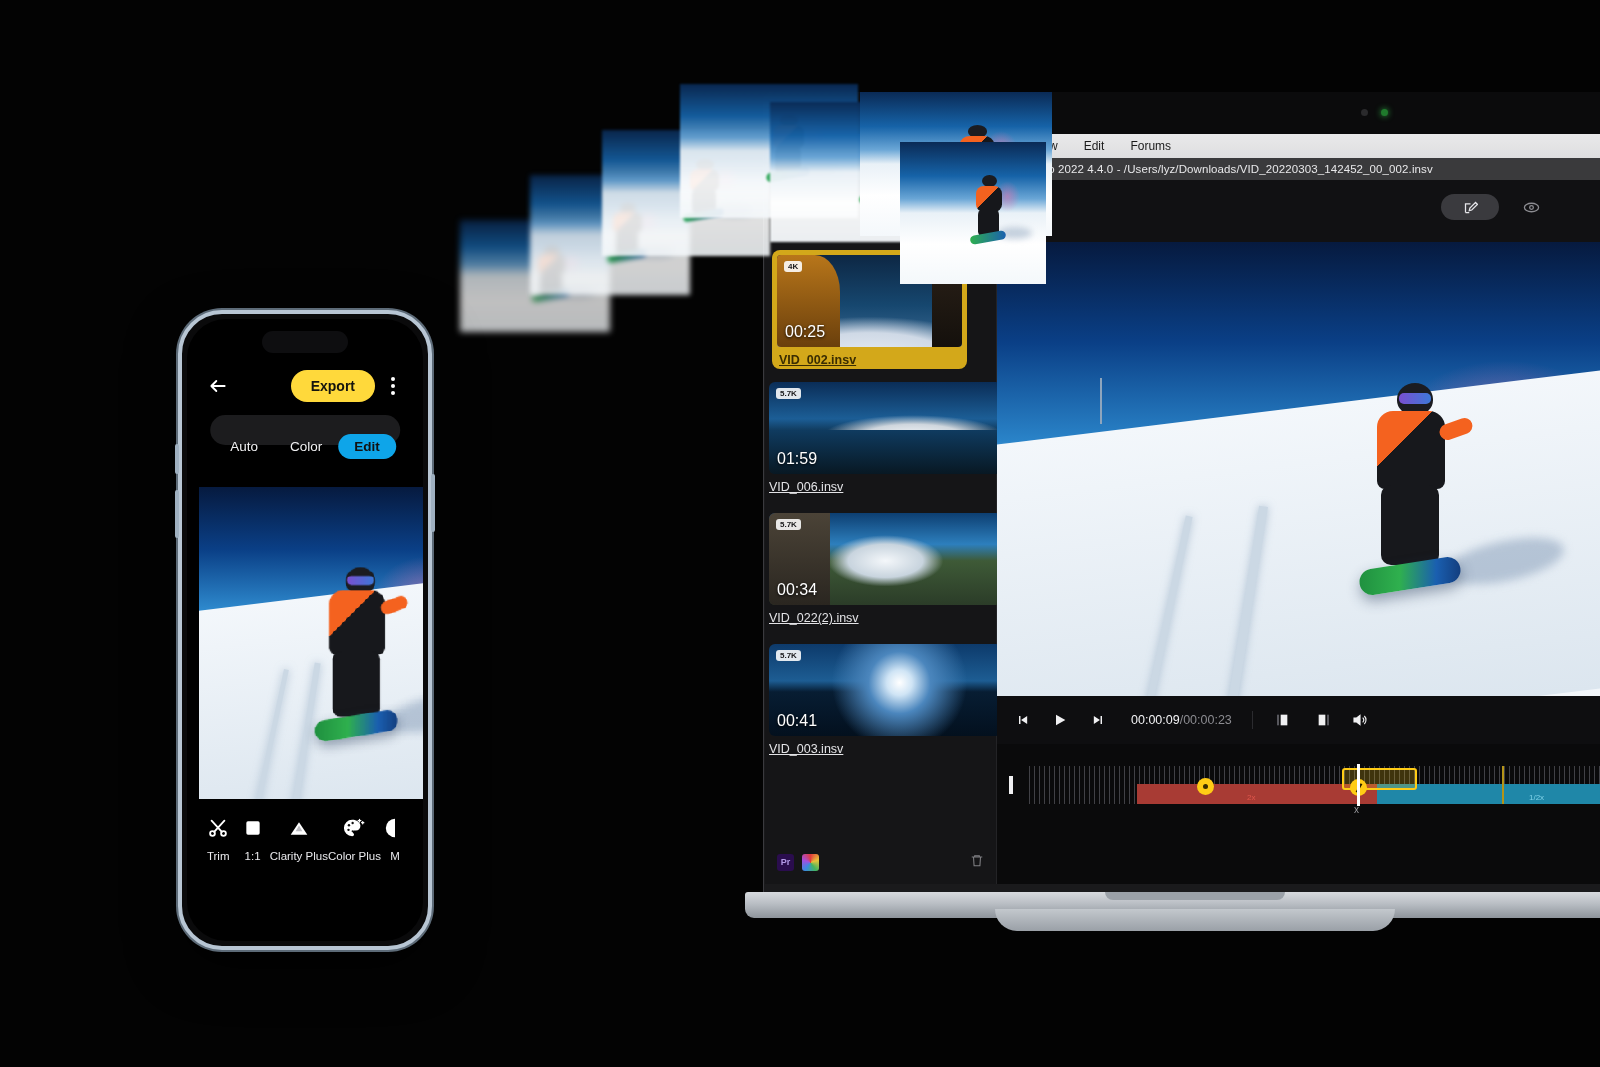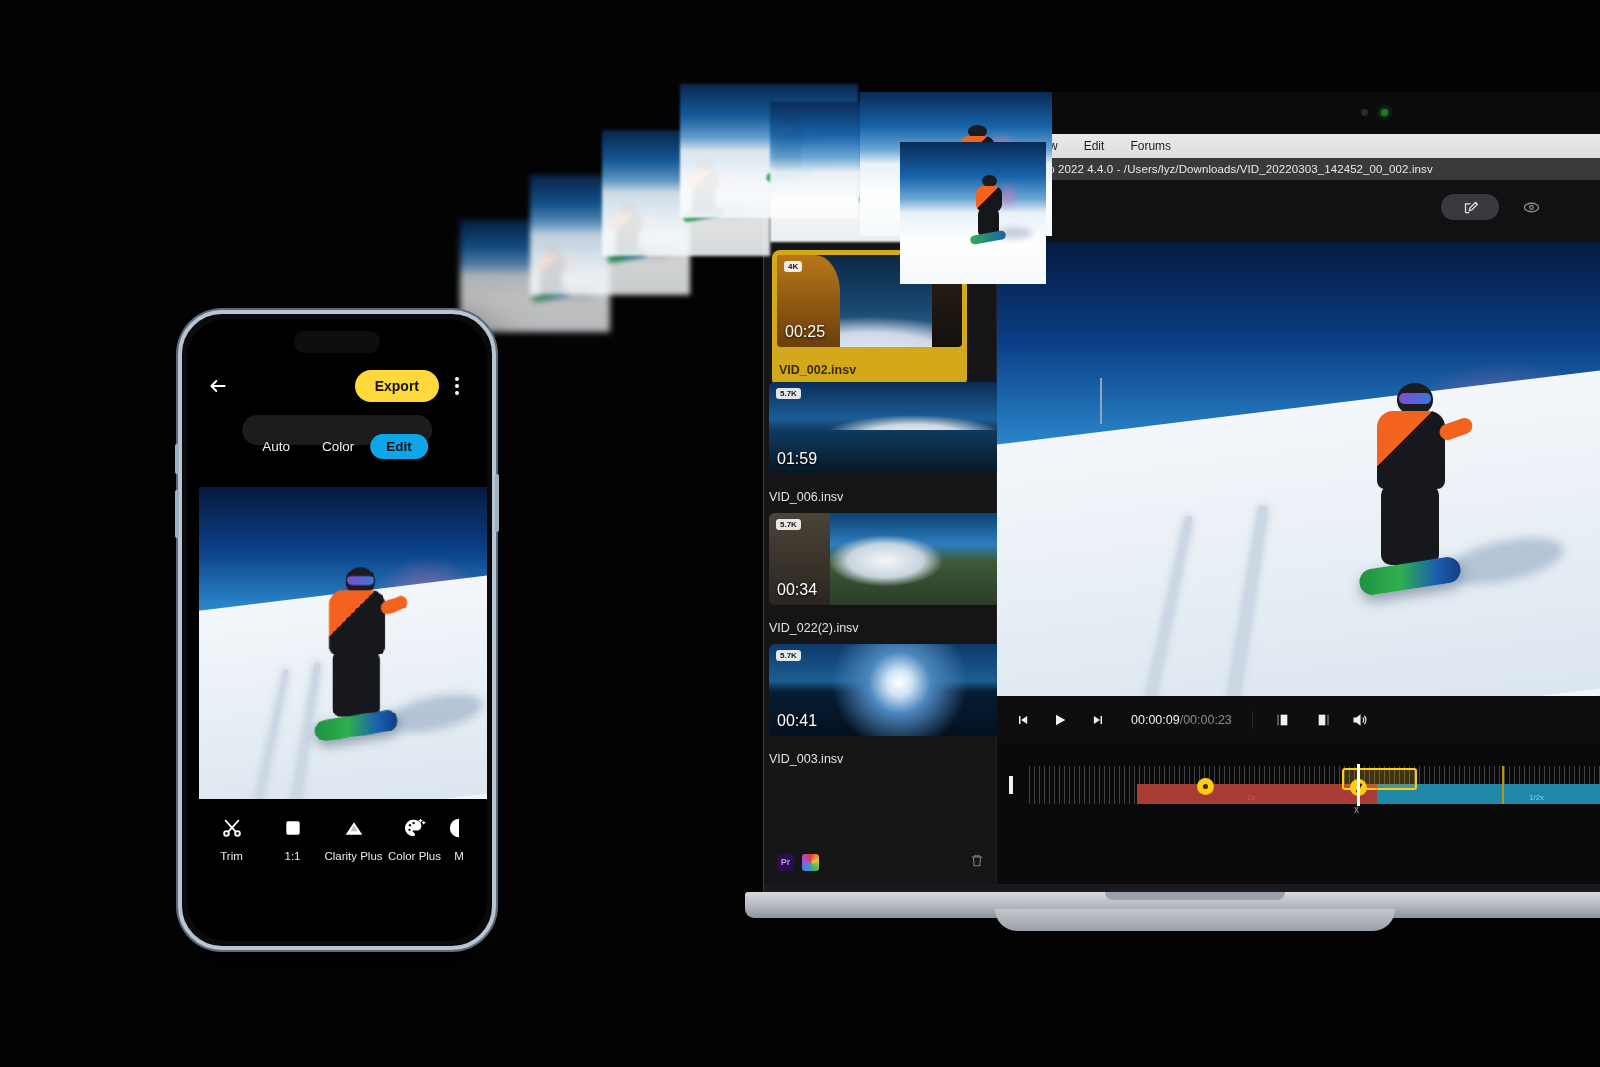--- a/index.html
+++ b/index.html
@@ -69,21 +69,21 @@
   }
   .clip { position: absolute; left: 4px; width: 233px; }
   .clip-inner { border-radius: 6px; overflow: hidden; position: relative; width: 100%; height: 92px; }
   .clip.sel { background: #d3a81a; border-radius: 8px; padding: 5px 5px 0 5px; left: 7px; width: 195px; }
   .clip.sel .clip-inner { border-radius: 4px; }
   .badge {
     position: absolute; left: 7px; top: 6px; padding: 1px 4px; border-radius: 3px;
     background: rgba(255,255,255,.88); color: #18181a; font-size: 8px; font-weight: bold;
   }
   .dur { position: absolute; left: 8px; bottom: 6px; color: #fff; font-size: 16px; text-shadow: 0 1px 3px #000; }
-  .clip-name { margin-top: 16px; font-size: 12.5px; color: #e3e3e6; padding-bottom: 10px; }
+  .clip-name { margin-top: 6px; font-size: 12.5px; color: #e3e3e6; padding-bottom: 2px; text-decoration: underline; }
   .clip.sel .clip-name { color: #3a2d02; font-weight: 600; padding-left: 2px; }
 
   
   .thumb { position: absolute; inset: 0; }
   .t1 { background:
       radial-gradient(ellipse 120% 80% at 50% 115%, #e9eef5 0%, #cfd9e6 38%, transparent 60%),
       linear-gradient(#0d2744, #16476f 55%, #3c6b94 100%); }
   .t1::after { content:''; position:absolute; left:0; top:0; width:34%; height:100%;
       background: linear-gradient(#b8761a, #6a3f0c); border-radius: 0 40% 0 0; }
   .t1::before { content:''; position:absolute; right:0; top:0; width:16%; height:100%;
@@ -168,21 +168,21 @@
     position: absolute; left: 0; top: 800px; width: 900px; height: 26px;
     background: linear-gradient(#d7dade 0%, #b9bec4 45%, #8e949b 100%);
     border-radius: 3px 3px 9px 9px;
   }
   .base-foot { position: absolute; left: 250px; top: 817px; width: 400px; height: 22px;
     background: linear-gradient(#c3c8cd, #9aa0a7); border-radius: 0 0 40px 40px; }
   .base-notch { position: absolute; left: 360px; top: 800px; width: 180px; height: 8px;
     background: #9ba1a8; border-radius: 0 0 8px 8px; }
 
   
-  .phone { position: absolute; left: 178px; top: 310px; width: 318px; height: 640px;
+  .phone { position: absolute; left: 178px; top: 310px; width: 254px; height: 640px;
     background: #0a0a0b; border-radius: 44px;
     border: 4px solid #b8c6d4;
     box-shadow: 0 0 0 2px #5d6b78, 0 18px 50px rgba(0,0,0,.7); }
   .phone-screen { position: absolute; inset: 5px; border-radius: 39px; background: #000; overflow: hidden; }
   .notch { position: absolute; left: 50%; top: 12px; transform: translateX(-50%); width: 86px; height: 22px;
     background: #0e0e10; border-radius: 12px; }
   .btn-r { position: absolute; right: -7px; top: 160px; width: 4px; height: 58px; background: #9fb0c0; border-radius: 2px; }
   .btn-l1 { position: absolute; left: -7px; top: 130px; width: 4px; height: 30px; background: #9fb0c0; border-radius: 2px; }
   .btn-l2 { position: absolute; left: -7px; top: 176px; width: 4px; height: 48px; background: #9fb0c0; border-radius: 2px; }
 

